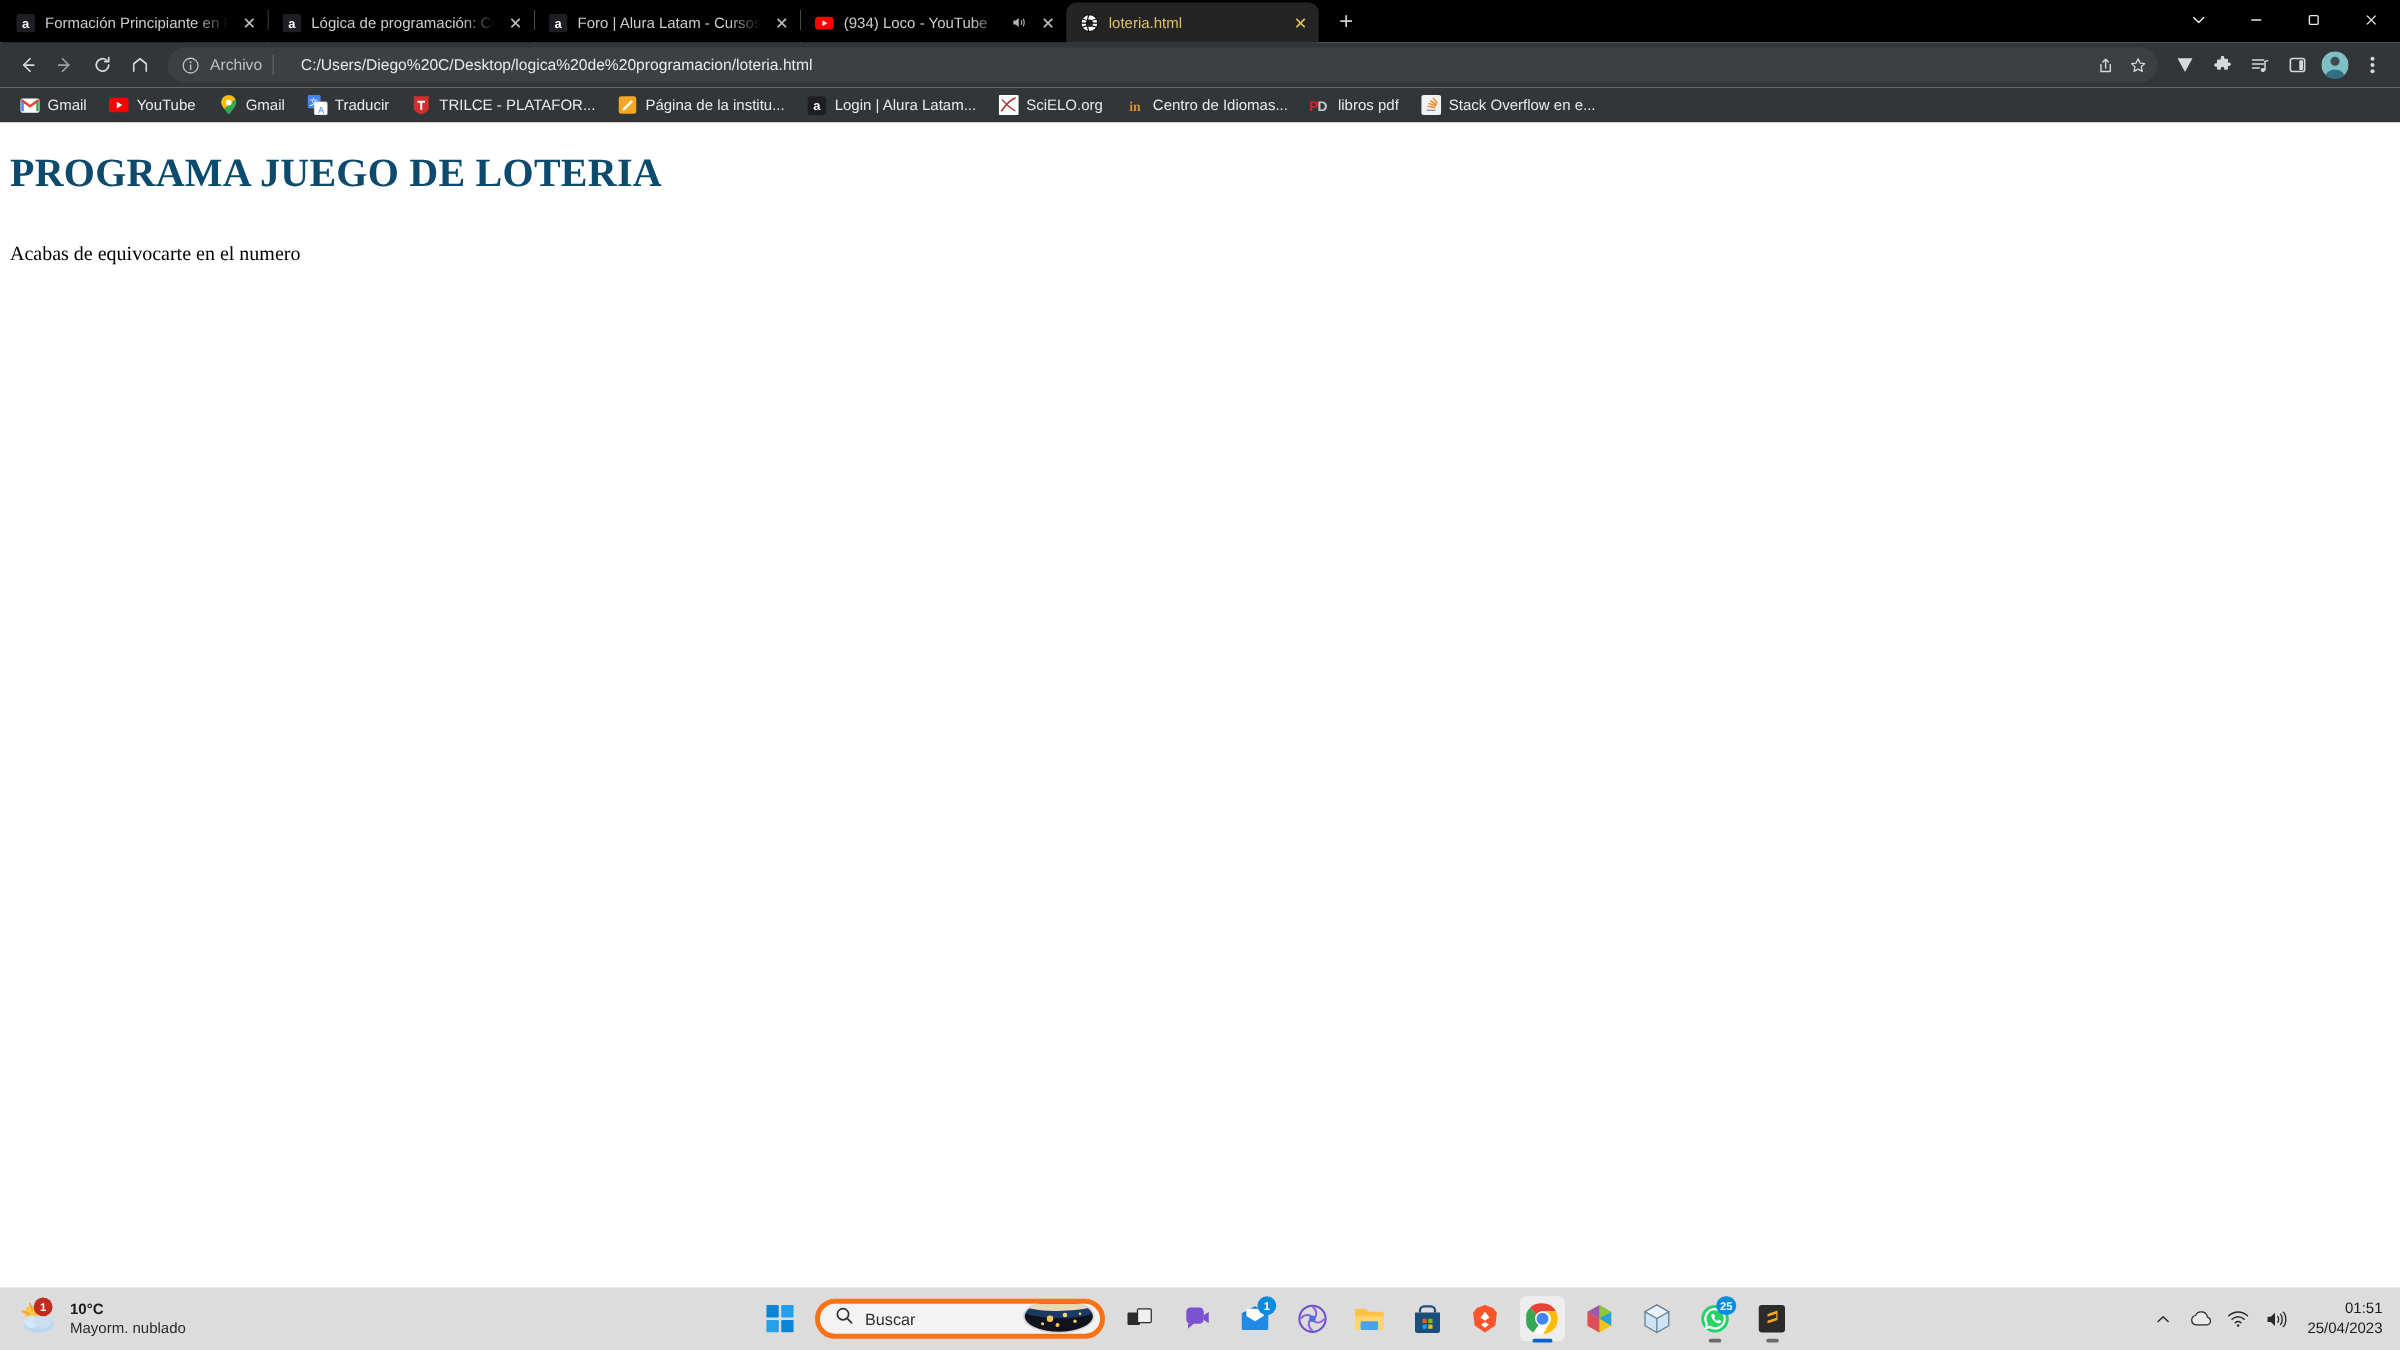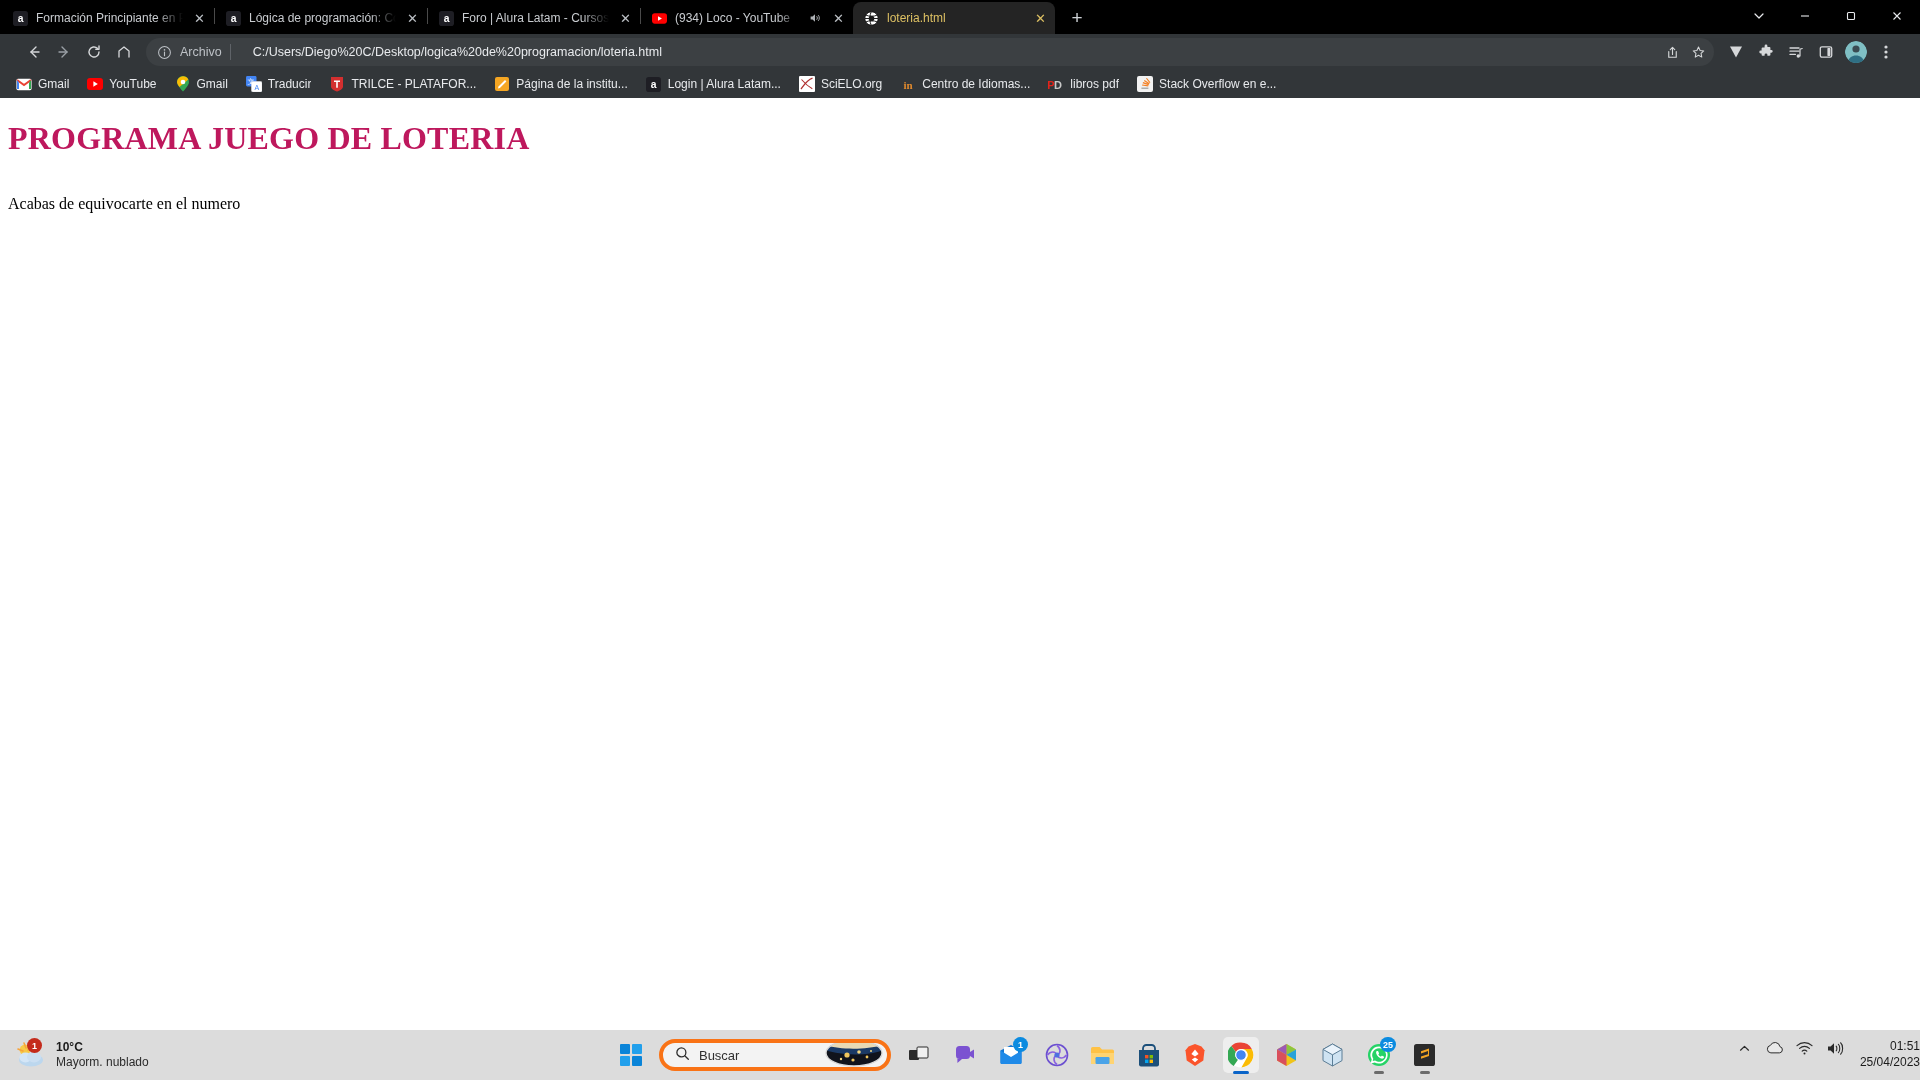--- a/index.html
+++ b/index.html
@@ -46,21 +46,21 @@
   .tab-sep { width: 1px; height: 16px; background: #4a4a4a; align-self: center; flex:0 0 1px; margin-bottom: 2px;}
   .newtab {
     width: 28px; height: 28px; margin-left: 8px; margin-bottom: 2px;
     display: flex; align-items: center; justify-content: center;
     color: #cdd1d5; font-size: 19px; font-weight: 300; border-radius: 50%;
   }
   .winctrls { position: absolute; right: 0; top: 0; height: 32px; display: flex; align-items: center; }
   .winbtn { width: 46px; height: 32px; display: flex; align-items: center; justify-content: center; color: #e8eaed; }
 
   
-  .toolbar { height: 36px; background: #323639; display: flex; align-items: center; padding: 0 20px; gap: 2px; }
+  .toolbar { height: 36px; background: #323639; display: flex; align-items: center; padding: 0 8px; gap: 2px; }
   .tbtn { width: 28px; height: 28px; border-radius: 50%; display: flex; align-items: center; justify-content: center; color: #d6d8da; flex:0 0 28px;}
   .omnibox {
     flex: 1 1 auto; height: 28px; background: #3c4043; border-radius: 14px;
     display: flex; align-items: center; padding: 0 4px 0 10px; margin: 0 6px; gap: 8px; min-width: 0;
   }
   .om-info { width: 16px; height: 16px; flex:0 0 16px; display:flex; align-items:center; justify-content:center; }
   .om-scheme { font-size: 12.5px; color: #bdc1c6; flex: 0 0 auto; }
   .om-divider { width: 1px; height: 16px; background: #5f6368; flex:0 0 1px; }
   .om-url { font-size: 12.5px; color: #e8eaed; white-space: nowrap; overflow: hidden; flex: 1 1 auto; margin-left: 14px; }
   .om-right { display: flex; align-items: center; gap: 2px; flex: 0 0 auto; }
@@ -70,21 +70,21 @@
   
   .bookmarks { height: 28px; background: #323639; display: flex; align-items: center; padding: 0 8px; gap: 2px; }
   .bm { display: flex; align-items: center; gap: 6px; padding: 3px 8px; border-radius: 4px; max-width: 175px; }
   .bm-ico { width: 16px; height: 16px; flex: 0 0 16px; display:flex; align-items:center; justify-content:center; }
   .bm-label { font-size: 12px; color: #e8eaed; white-space: nowrap; overflow: hidden; text-overflow: ellipsis; }
 
   
   .page { flex: 1 1 auto; background: #ffffff; padding: 8px; overflow: hidden; }
   .page h1 {
     font-family: "Liberation Serif", "DejaVu Serif", serif;
-    font-size: 32px; font-weight: bold; color: #be185d; letter-spacing: .2px;
+    font-size: 32px; font-weight: bold; color: #0c4a6e; letter-spacing: .2px;
     margin: 14px 0 0 0;
   }
   .page p {
     font-family: "Liberation Serif", "DejaVu Serif", serif;
     font-size: 16px; color: #000; margin-top: 38px;
   }
 
   
   #taskbar {
     position: absolute; left: 0; bottom: 0; width: 1920px; height: 50px;
@@ -104,21 +104,21 @@
     border-radius: 16px; display: flex; align-items: center; padding: 0 4px 0 12px; gap: 9px; overflow: hidden;
   }
   .tb-search-ph { font-size: 13px; color: #2f2f2f; flex: 1 1 auto; }
   .badge {
     position: absolute; top: 0px; right: 1px; min-width: 15px; height: 15px;
     background: #c42b1c; color: #fff; border-radius: 8px; font-size: 9px;
     display: flex; align-items: center; justify-content: center; padding: 0 3px; font-weight: 600;
   }
   .badge.blue { background: #0b8be0; }
   .badge.green { background: #0b8be0; }
-  .tb-tray { display: flex; gap: 12px; }
+  .tb-tray { display: flex; align-items: center; gap: 12px; padding-right: 14px; }
   .tray-ico { width: 18px; height: 18px; display: flex; align-items: center; justify-content: center; color: #2a2a2a; }
   .tb-clock { text-align: right; line-height: 1.3; padding-left: 4px; }
   .tb-clock div { font-size: 12px; color: #1b1b1b; }
 </style>
 </head>
 <body>
 
 <div id="browser">
 
   <div class="tabstrip">

